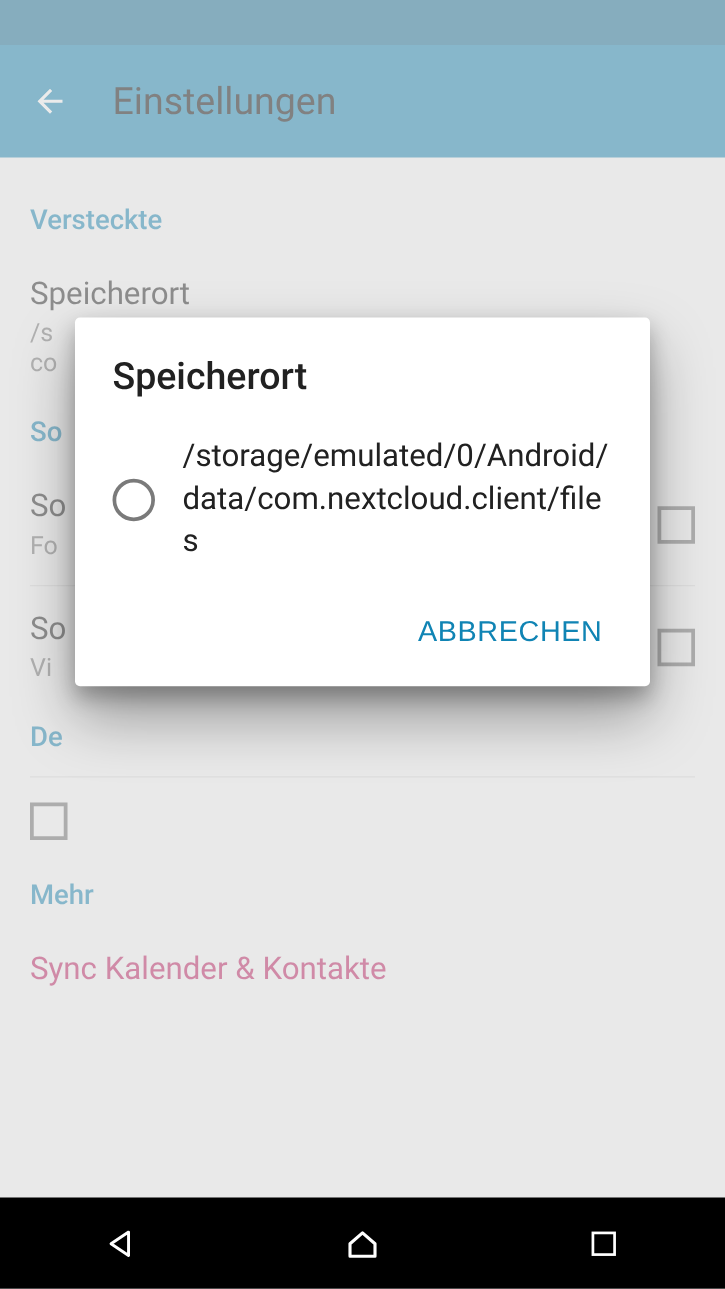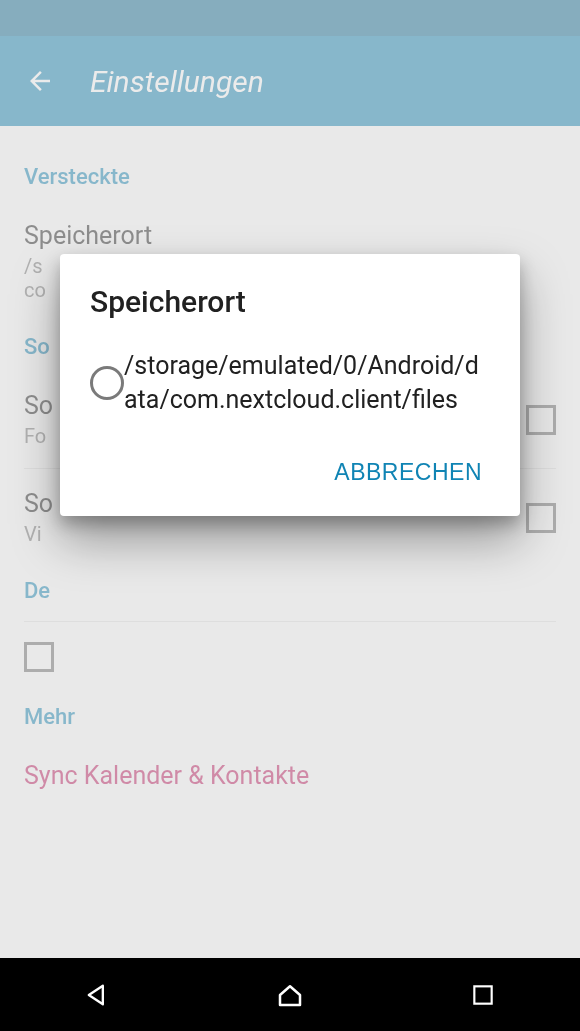--- a/index.html
+++ b/index.html
@@ -1,21 +1,21 @@
 <!DOCTYPE html>
 <html><head>
 <meta charset="utf-8">
 <style>
   * { box-sizing: border-box; margin: 0; padding: 0; }
   html, body { width: 580px; height: 1031px; font-family: Roboto, "Helvetica Neue", Arial, sans-serif; overflow: hidden; background: #000; }
   .screen { width: 580px; height: 1031px; position: relative; background: #fafafa; }
 
   .statusbar { height: 36px; background: #0e6b94; }
 
-  .appbar { height: 90px; background: #1084b4; display: flex; align-items: center; padding: 0 20px; color: #ffffff; font-style: italic; }
+  .appbar { height: 90px; background: #1084b4; display: flex; align-items: center; padding: 0 20px; color: #000000; }
   .appbar .back { width: 40px; height: 40px; display: flex; align-items: center; justify-content: center; }
   .appbar-title { font-size: 30px; font-weight: 400; margin-left: 30px; }
 
   .content { padding: 20px 24px; color: #212121; }
   .section-header { color: #1084b4; font-size: 22px; font-weight: 500; margin-top: 18px; margin-bottom: 18px; }
   .item { padding: 14px 0; }
   .item-title { font-size: 25px; color: #212121; }
   .item-sub { font-size: 20px; color: #737373; margin-top: 4px; }
   .divider { height: 1px; background: #e0e0e0; margin: 6px 0; }
 
@@ -28,21 +28,21 @@
   .dialog {
     position: absolute;
     left: 60px; right: 60px;
     top: 254px;
     background: #fff;
     border-radius: 4px;
     box-shadow: 0 24px 48px rgba(0,0,0,0.35), 0 8px 16px rgba(0,0,0,0.25);
     padding: 30px 30px 18px 30px;
   }
   .dialog-title { font-size: 30px; font-weight: 500; color: #212121; margin-bottom: 22px; }
-  .radio-row { display: flex; align-items: center; padding: 8px 0 12px 0; }
+  .radio-row { display: flex; align-items: center; gap: 22px; padding: 8px 0 12px 0; }
   .radio { width: 34px; height: 34px; border-radius: 50%; border: 3px solid #7a7a7a; position: relative; flex-shrink: 0; }
   .radio.checked { border-color: #1084b4; }
   .radio.checked::after { content: ""; position: absolute; inset: 6px; border-radius: 50%; background: #1084b4; }
   .radio-label { font-size: 25px; line-height: 1.35; color: #212121; word-break: break-word; }
 
   .dialog-actions { display: flex; justify-content: flex-end; margin-top: 18px; }
   .dialog-btn { color: #1084b4; font-size: 23px; font-weight: 400; letter-spacing: 0.5px; padding: 12px 8px; background: none; border: none; cursor: pointer; }
 
   .navbar { position: absolute; bottom: 0; left: 0; right: 0; height: 73px; background: #000; display: flex; align-items: center; justify-content: space-around; }
   .nav-icon { width: 36px; height: 36px; display: flex; align-items: center; justify-content: center; }

